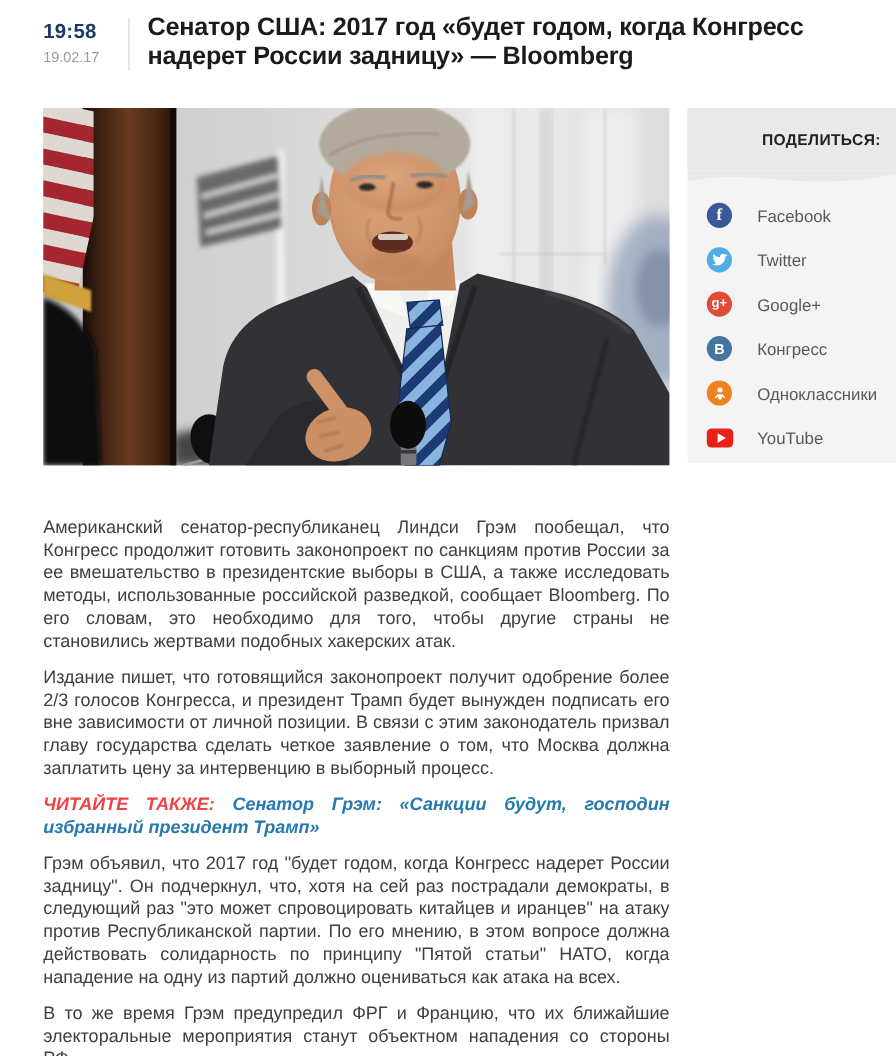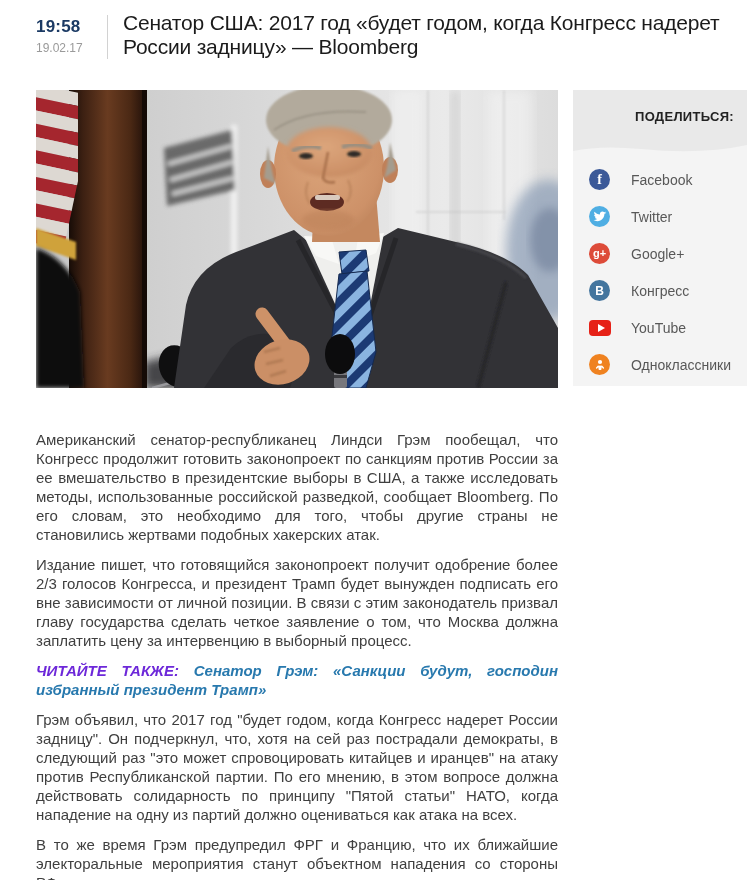--- a/index.html
+++ b/index.html
@@ -7,21 +7,21 @@
     width:747px;height:880px;background:#ffffff;overflow:hidden;position:relative;
     font-family:"Liberation Sans","DejaVu Sans",sans-serif;
   }
   
   .time-block{position:absolute;left:36px;top:17px;width:61px;}
   .time{color:#1b3a64;font-size:17px;font-weight:bold;letter-spacing:.2px;}
   .date{color:#9a9a9a;font-size:12px;margin-top:4px;}
   .header-divider{position:absolute;left:107px;top:15px;width:1px;height:44px;background:#d2d2d2;}
   .title{
     position:absolute;left:123px;top:11px;width:606px;margin:0;
-    font-size:21px;line-height:24px;font-weight:normal;color:#1b1b1b;letter-spacing:-.2px;
+    font-size:21px;line-height:24px;font-weight:bold;color:#1b1b1b;letter-spacing:-.2px;
   }
   
   .photo{position:absolute;left:36px;top:90px;width:522px;height:298px;display:block;}
   
   .share{position:absolute;left:573px;top:90px;width:174px;height:296px;background:#f4f4f4;}
   .share-header{
     height:33px;background:#e9e9e9;text-align:right;
     padding:19px 13px 0 0;font-size:13px;font-weight:bold;color:#222222;letter-spacing:.3px;
   }
   .share-wave{display:block;width:174px;height:14px;}
@@ -36,21 +36,21 @@
   .glyph.vk{font-size:12px;}
   .yt-tri{width:0;height:0;border-left:7px solid #ffffff;border-top:4.5px solid transparent;border-bottom:4.5px solid transparent;margin-left:2px;}
   .s-label{margin-left:21px;font-size:14px;color:#585858;}
   
   .article{position:absolute;left:36px;top:430px;width:522px;}
   .article p{
     margin:0 0 11px 0;font-size:15px;line-height:19px;color:#3f3f3f;
     text-align:justify;
   }
   .read-also{font-weight:bold;font-style:italic;}
-  .read-also .ra-label{color:#6d28d9;font-style:italic;}
+  .read-also .ra-label{color:#ef4444;font-style:italic;}
   .read-also a{color:#2879ae;text-decoration:none;}
 </style>
 </head>
 <body>
 
 <div class="time-block">
   <div class="time">19:58</div>
   <div class="date">19.02.17</div>
 </div>
 <div class="header-divider"></div>
@@ -232,37 +232,37 @@
     </div>
 
     <div class="s-row">
       <span class="s-icon" style="background-color: rgb(67, 117, 158);">
           <span class="glyph vk">В</span>
         </span>
       <span class="s-label">Конгресс</span>
     </div>
 
     <div class="s-row">
-      <span class="s-icon yt-rect" style="background-color: rgb(230, 33, 23);">
-          <span class="yt-tri"></span>
-        </span>
-      <span class="s-label">YouTube</span>
-    </div>
-
-    <div class="s-row">
       <span class="s-icon" style="background-color: rgb(239, 130, 32);">
         <svg width="12" height="12" viewBox="0 0 12 12">
           <circle cx="6" cy="3" r="2.1" fill="#ffffff"></circle>
           <path d="M4,7 Q6,5.8 8,7 L7.2,11 L4.8,11 Z" fill="#ffffff"></path>
           <path d="M4.2,7.2 L2.6,9 M7.8,7.2 L9.4,9" stroke="#ffffff" stroke-width="1.4" stroke-linecap="round"></path>
         </svg>
       </span>
       <span class="s-label">Одноклассники</span>
     </div>
 
+    <div class="s-row">
+      <span class="s-icon yt-rect" style="background-color: rgb(230, 33, 23);">
+          <span class="yt-tri"></span>
+        </span>
+      <span class="s-label">YouTube</span>
+    </div>
+
   </div>
 </aside>
 
 <main class="article">
   <p>Американский сенатор-республиканец Линдси Грэм пообещал, что Конгресс продолжит готовить законопроект по санкциям против России за ее вмешательство в президентские выборы в США, а также исследовать методы, использованные российской разведкой, сообщает Bloomberg. По его словам, это необходимо для того, чтобы другие страны не становились жертвами подобных хакерских атак.</p>
   <p>Издание пишет, что готовящийся законопроект получит одобрение более 2/3 голосов Конгресса, и президент Трамп будет вынужден подписать его вне зависимости от личной позиции. В связи с этим законодатель призвал главу государства сделать четкое заявление о том, что Москва должна заплатить цену за интервенцию в выборный процесс.</p>
   <p class="read-also"><span class="ra-label">ЧИТАЙТЕ ТАКЖЕ:</span> <a href="#">Сенатор Грэм: «Санкции будут, господин избранный президент Трамп»</a></p>
   <p>Грэм объявил, что 2017 год "будет годом, когда Конгресс надерет России задницу". Он подчеркнул, что, хотя на сей раз пострадали демократы, в следующий раз "это может спровоцировать китайцев и иранцев" на атаку против Республиканской партии. По его мнению, в этом вопросе должна действовать солидарность по принципу "Пятой статьи" НАТО, когда нападение на одну из партий должно оцениваться как атака на всех.</p>
   <p>В то же время Грэм предупредил ФРГ и Францию, что их ближайшие электоральные мероприятия станут объектном нападения со стороны РФ.</p>
 </main>

